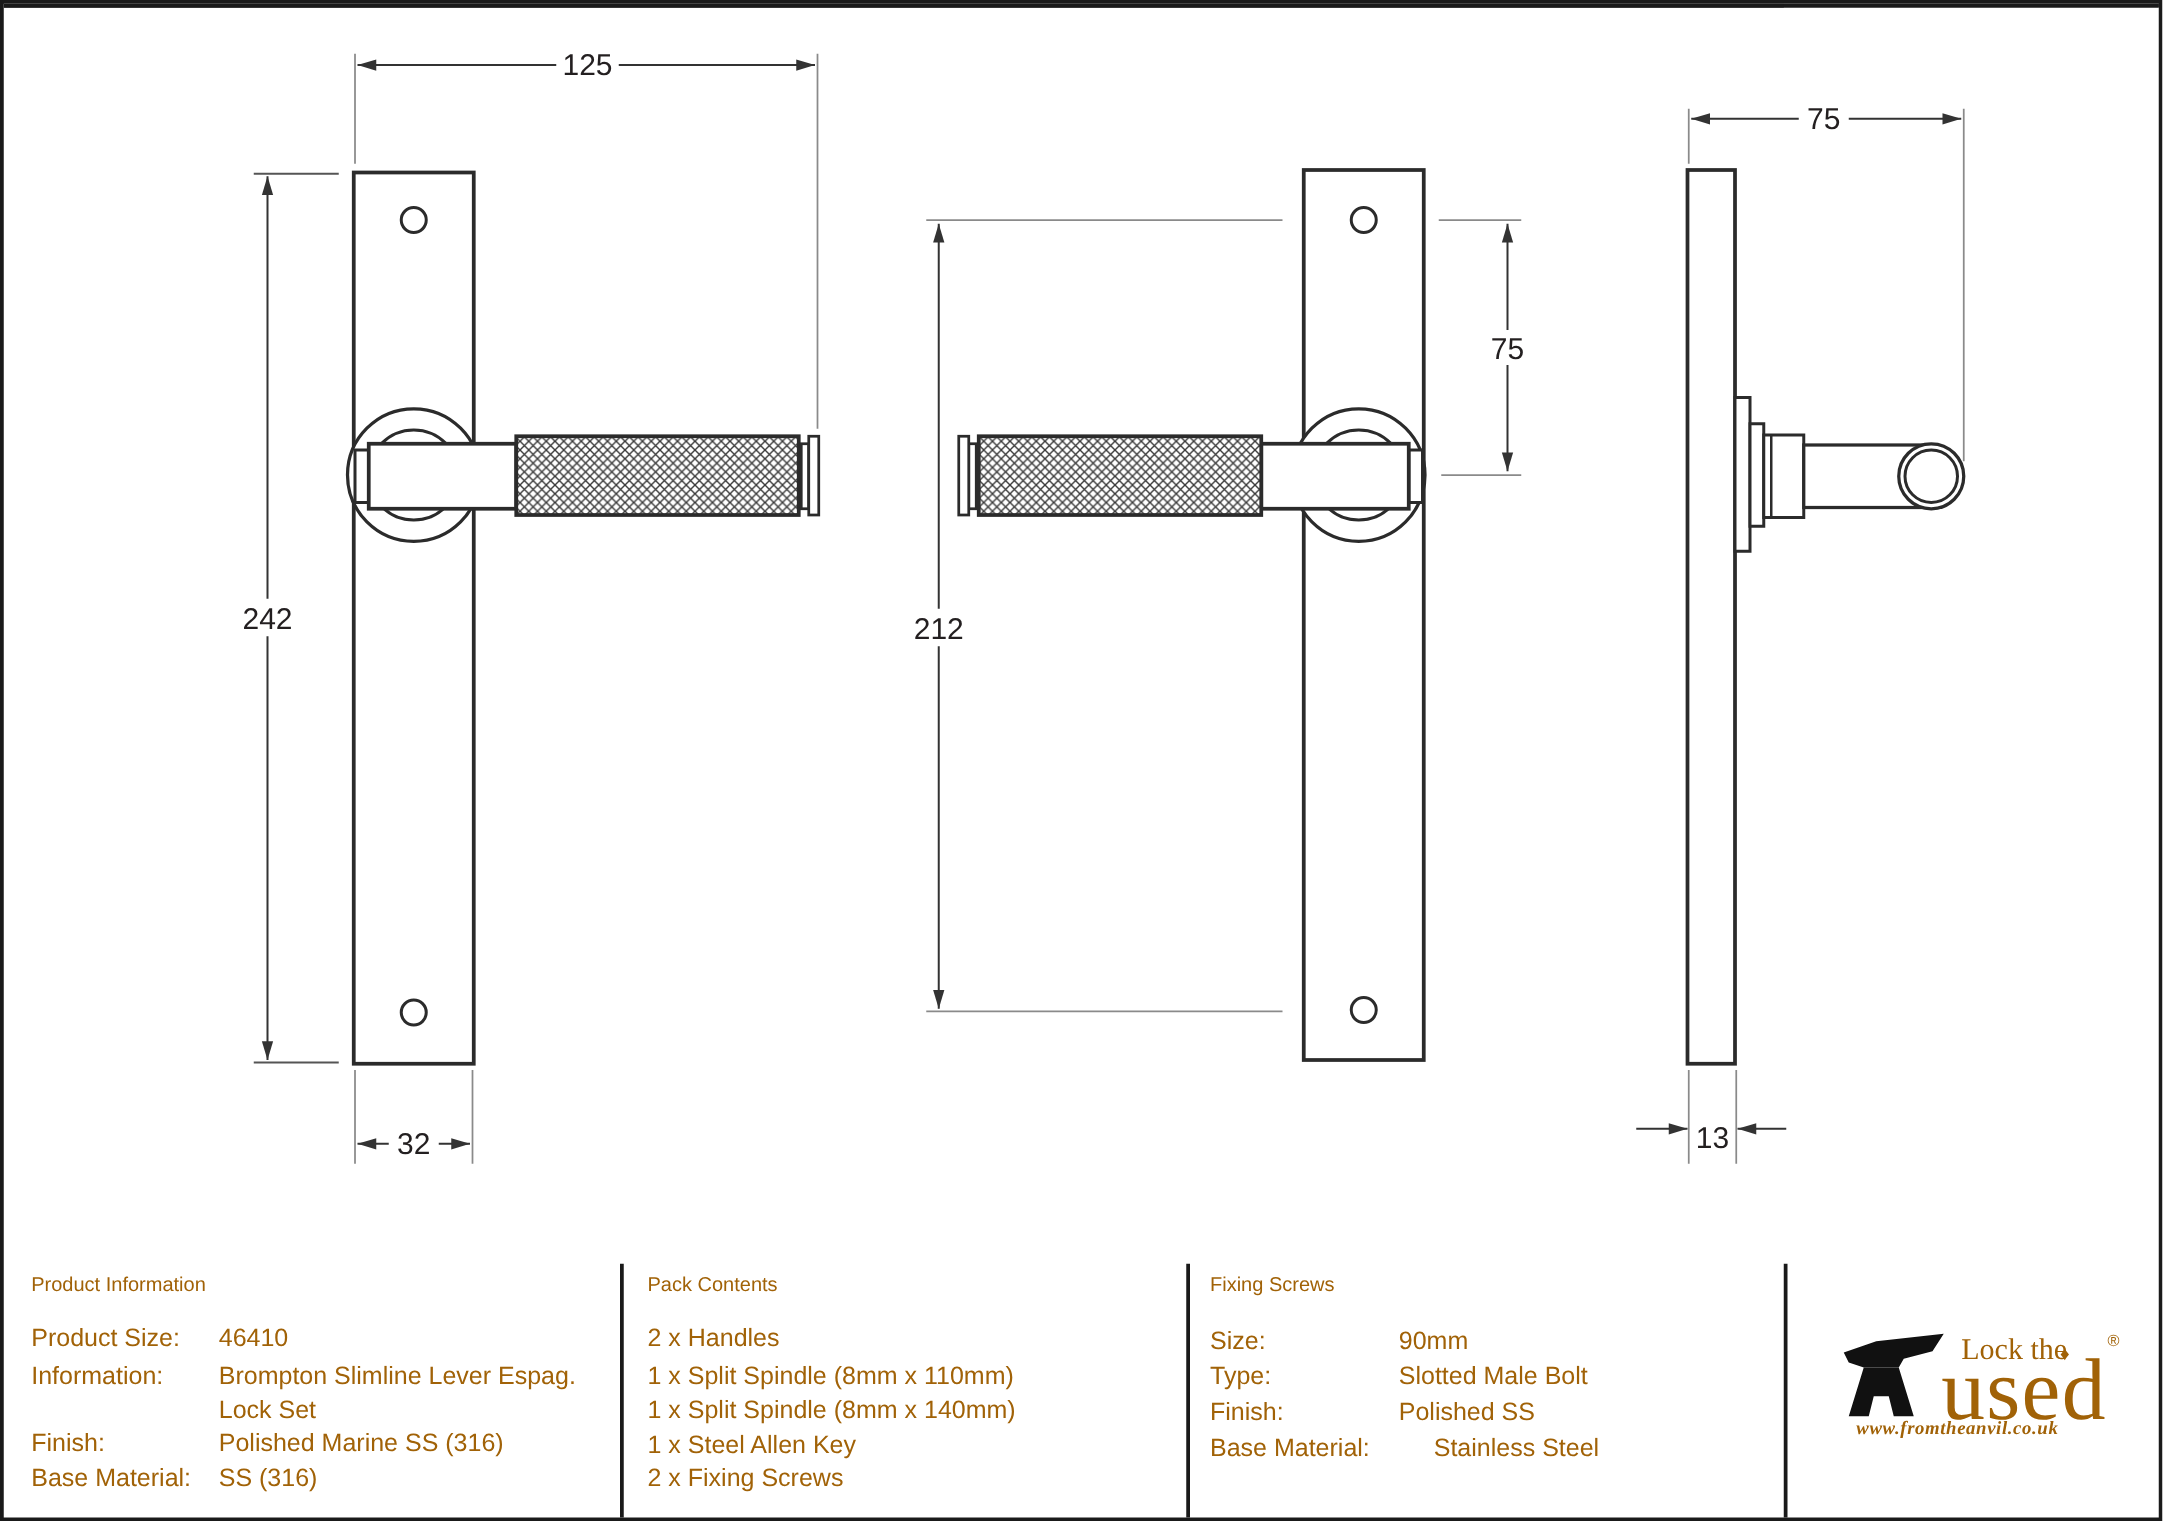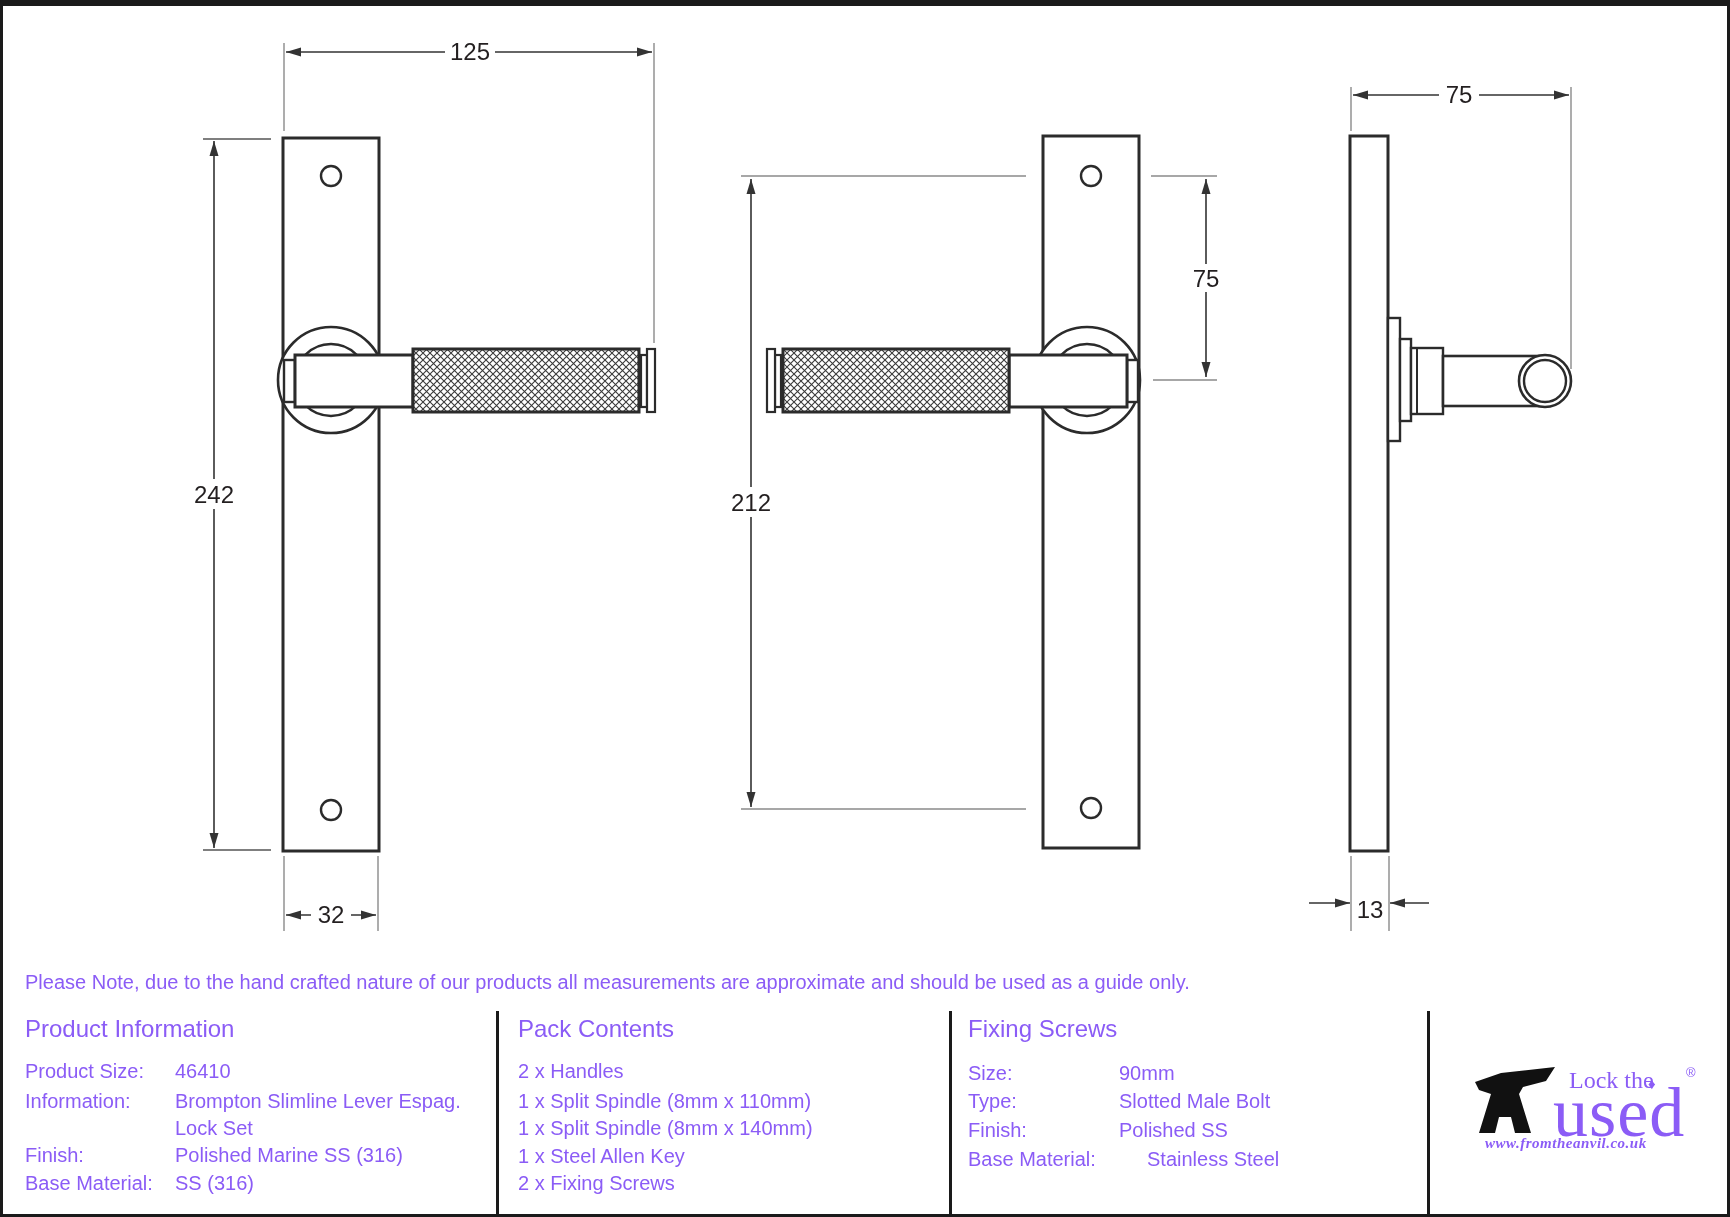--- a/index.html
+++ b/index.html
@@ -3,29 +3,29 @@
 <meta charset="utf-8">
 <style>
   html,body{margin:0;padding:0;background:#ffffff;}
   .page{
     position:relative;
     width:1730px;height:1217px;
     background:#ffffff;
     border:3px solid #1a1a1a;
     box-sizing:border-box;
     font-family:"Liberation Sans",sans-serif;
-    color:#8b5cf6;
+    color:#a16207;
     overflow:hidden;
   }
   .abs{position:absolute;}
   svg text{font-family:"Liberation Sans",sans-serif;}
   .hline{position:absolute;background:#1a1a1a;height:3px;}
   .vline{position:absolute;background:#1a1a1a;width:3px;}
   .cell-text{position:absolute;font-size:20px;line-height:26px;white-space:nowrap;}
-  .header-text{position:absolute;font-size:24px;line-height:26px;white-space:nowrap;text-align:center;}
+  .header-text{position:absolute;font-size:16px;line-height:26px;white-space:nowrap;text-align:center;}
   .note-text{position:absolute;font-size:20px;white-space:nowrap;}
   
   .logo-fromthe{position:absolute;font-family:"Liberation Serif",serif;font-size:24px;}
   .logo-diamond{position:absolute;font-size:15px;}
   .logo-name{position:absolute;font-family:"Liberation Serif",serif;font-size:70px;line-height:60px;letter-spacing:1px;}
   .logo-reg{position:absolute;font-size:13px;}
   .logo-url{position:absolute;font-family:"Liberation Serif",serif;font-style:italic;font-weight:bold;font-size:15px;letter-spacing:0.5px;}
 </style>
 </head>
 <body>
@@ -160,21 +160,20 @@
     </g>
   </svg>
 
   <div class="hline" style="left:0;top:953;width:1727px;"></div>
   <div class="hline" style="left:0;top:1008;width:1727px;"></div>
   <div class="hline" style="left:0;top:1043;width:1424px;"></div>
   <div class="vline" style="left:493px;top:1008px;height:206px;"></div>
   <div class="vline" style="left:946px;top:1008px;height:206px;"></div>
   <div class="vline" style="left:1424px;top:1008px;height:206px;"></div>
 
-  <div class="note-text" style="left:22px;top:968px;">Please Note, due to the hand crafted nature of our products all measurements are approximate and should be used as a guide only.</div>
 
   <div class="header-text" style="left:22px;top:1013px;">Product Information</div>
   <div class="cell-text" style="left:22px;top:1055px;">Product Size:</div>
   <div class="cell-text" style="left:172px;top:1055px;">46410</div>
   <div class="cell-text" style="left:22px;top:1085px;">Information:</div>
   <div class="cell-text" style="left:172px;top:1085px;">Brompton Slimline Lever Espag.</div>
   <div class="cell-text" style="left:172px;top:1112px;">Lock Set</div>
   <div class="cell-text" style="left:22px;top:1139px;">Finish:</div>
   <div class="cell-text" style="left:172px;top:1139px;">Polished Marine SS (316)</div>
   <div class="cell-text" style="left:22px;top:1167px;">Base Material:</div>

